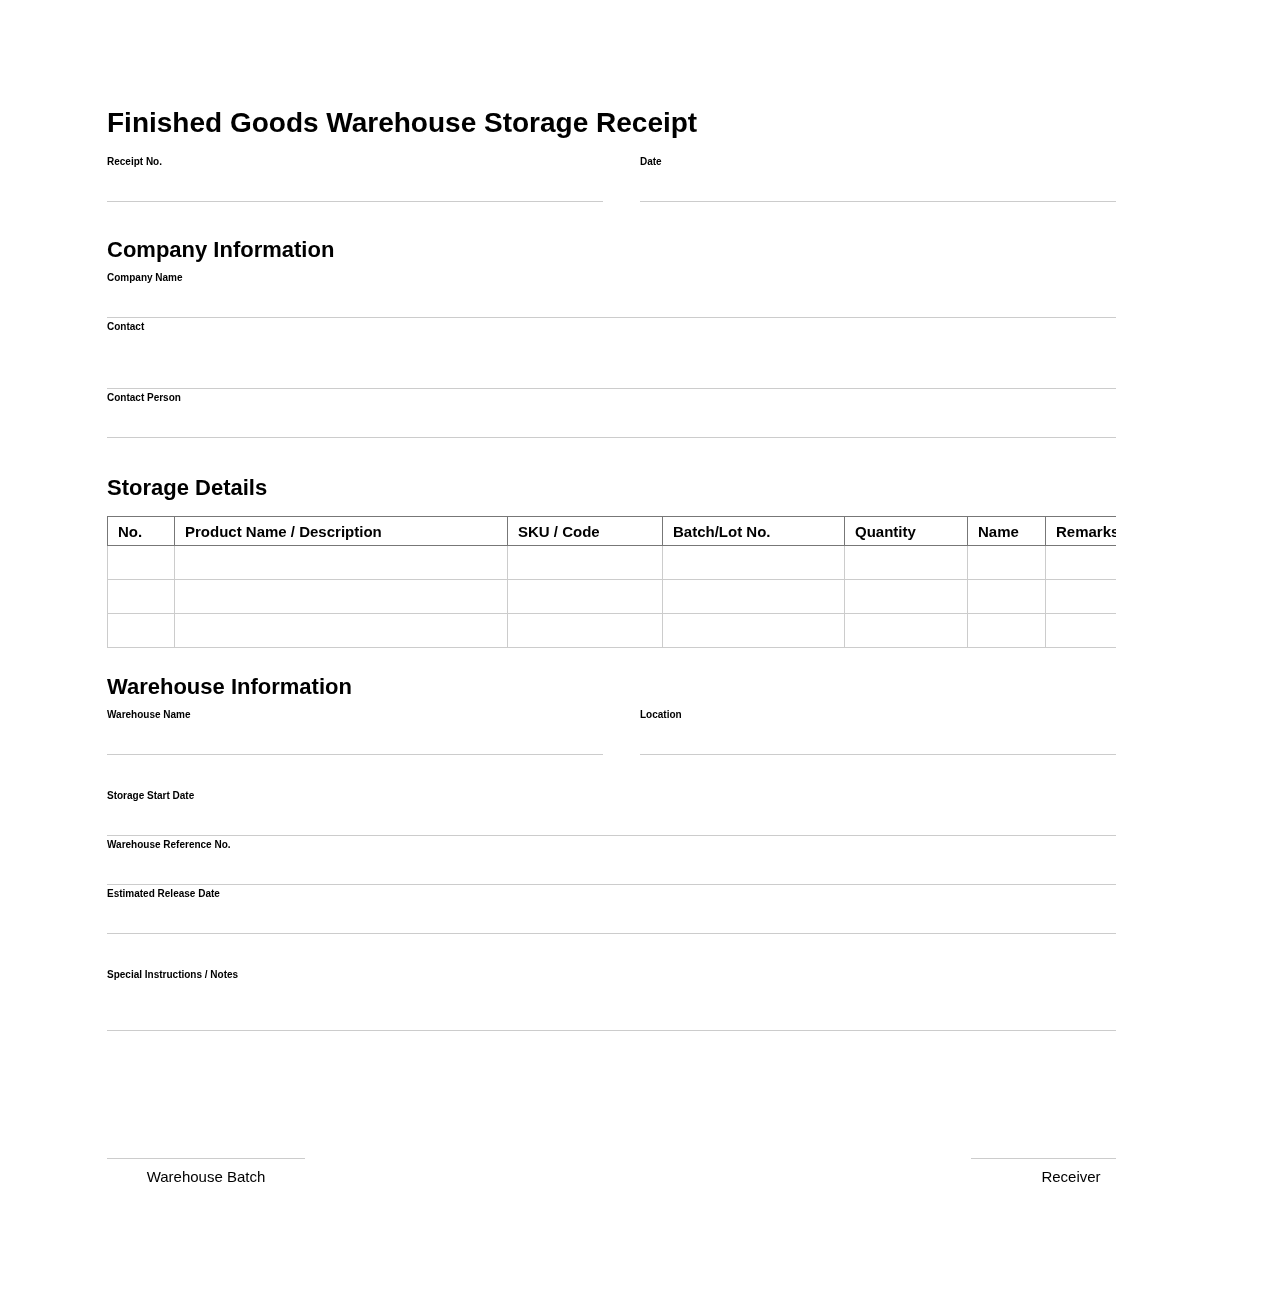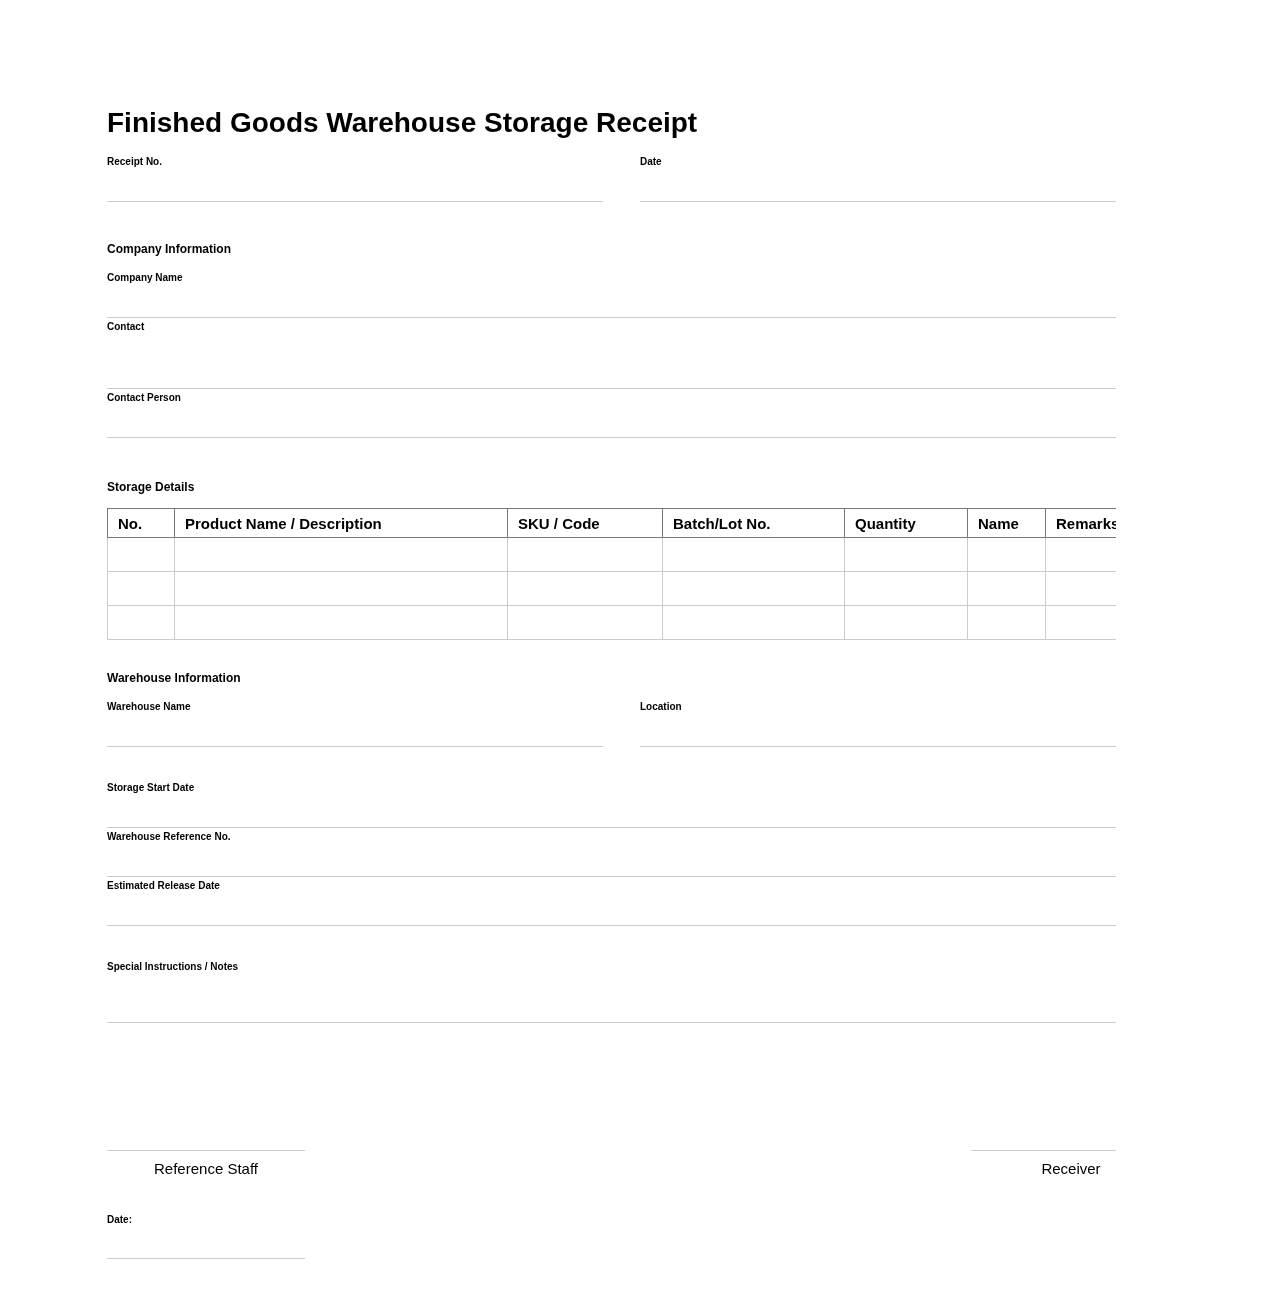--- a/index.html
+++ b/index.html
@@ -28,21 +28,21 @@
     width:1278px;
   }
   .doc-title{
     font-size:28px;
     font-weight:bold;
     line-height:30px;
     margin:0 0 15px 0;
     white-space:nowrap;
   }
   .section-heading{
-    font-size:12px;
+    font-size:22px;
     font-weight:bold;
     line-height:21px;
     margin:0 0 9px 0;
   }
   .fields-row{width:1029px;display:grid;}
   .cols-2{grid-template-columns:1fr 1fr;column-gap:37px;}
   .cols-3{grid-template-columns:1fr;column-gap:39px;}
   .field{display:block;}
   .field-label{
     font-size:10px;
@@ -59,21 +59,21 @@
   .field-input.notes{height:47px;}
   .mt-heading-1{margin-top:37px;}
   .mt-heading-2{margin-top:39px;}
   .mt-heading-3{margin-top:28px;}
   .mt-row{margin-top:32px;}
   .mt-notes{margin-top:32px;}
   .details-table{
     width:1064px;
     border-collapse:collapse;
     table-layout:fixed;
-    margin-top:10px;
+    margin-top:18px;
   }
   .details-table th{
     border:1px solid var(--table-header-border);
     height:29px;
     font-size:15px;
     font-weight:bold;
     text-align:left;
     padding:0 4px 0 10px;
     vertical-align:middle;
     overflow:hidden;
@@ -231,27 +231,23 @@
     </div>
 
     <div class="field mt-notes" style="width:1029px">
       <div class="field-label">Special Instructions / Notes</div>
       <div class="field-input notes"></div>
     </div>
 
     <div class="signature-row">
       <div class="sig-block">
         <div class="sig-line"></div>
-        <div class="sig-label">Reference Staff</div>
+        <div class="sig-label">Warehouse Batch</div>
       </div>
       <div class="sig-block right">
         <div class="sig-line"></div>
         <div class="sig-label">Receiver</div>
       </div>
     </div>
 
-    <div class="field date-block">
-      <div class="field-label">Date:</div>
-      <div class="field-input"></div>
-    </div>
 
   </div>
 </div>
 
 </body></html>

